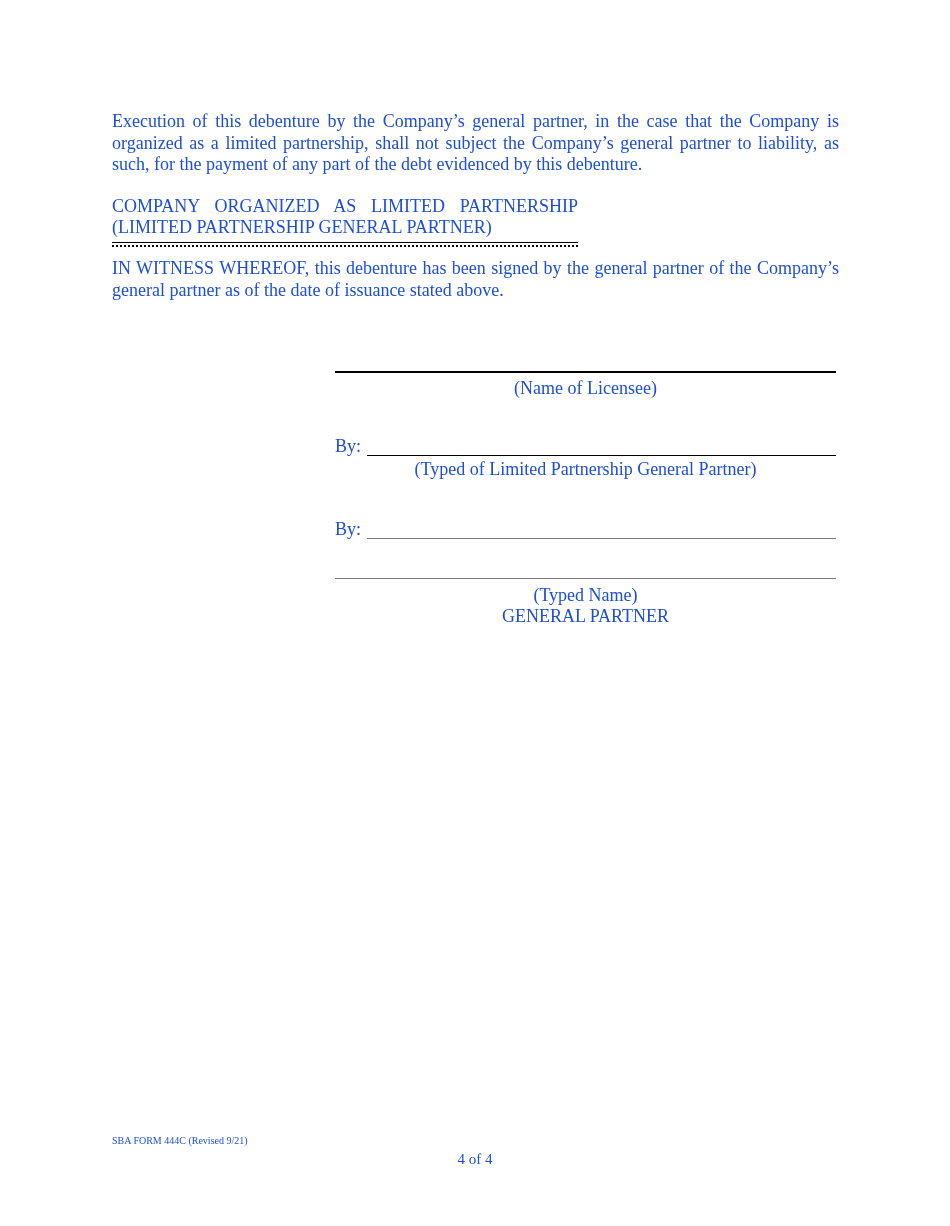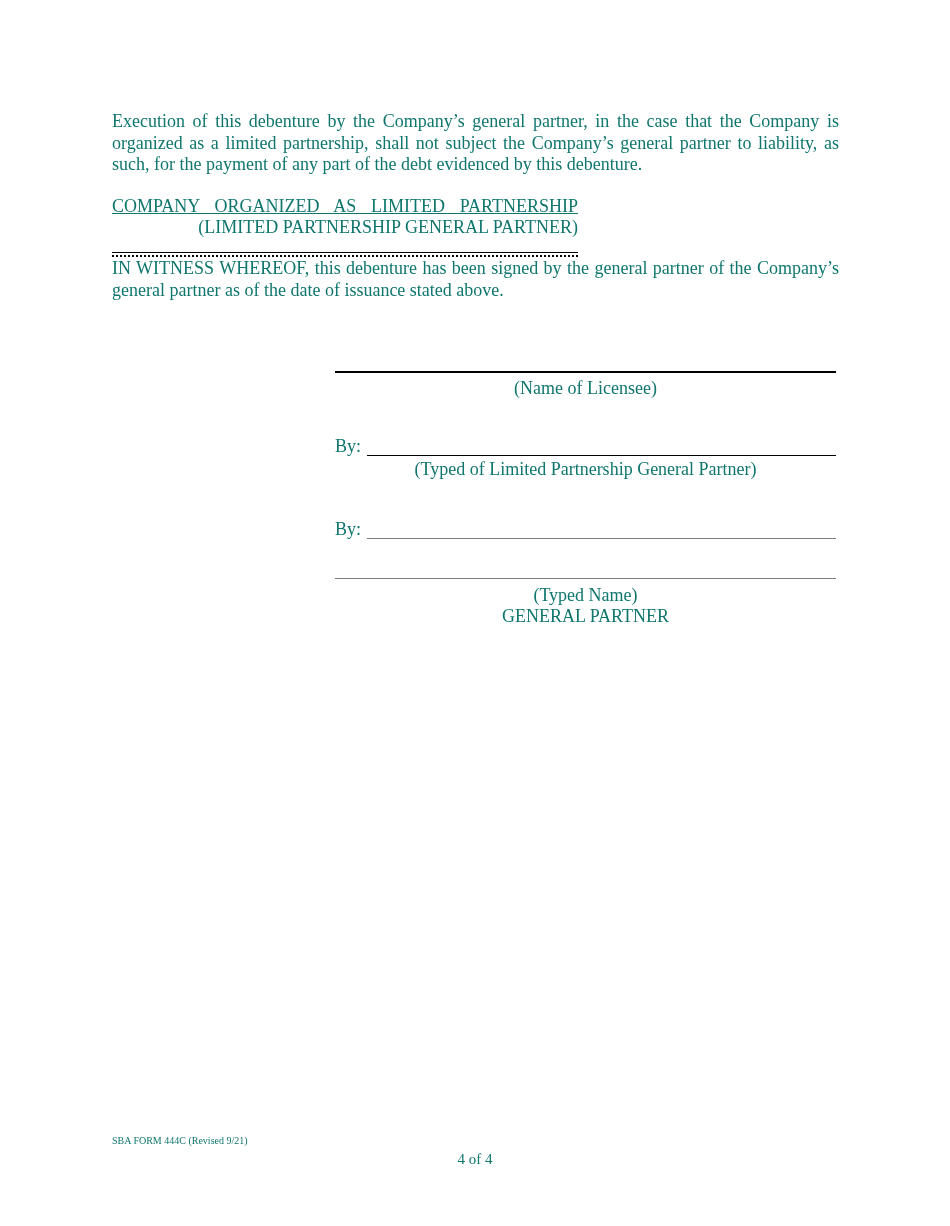--- a/index.html
+++ b/index.html
@@ -2,21 +2,21 @@
 <html><head>
   <meta charset="utf-8">
   <style>
     * { margin: 0; padding: 0; box-sizing: border-box; }
     html, body { background: #ffffff; }
     .page {
       position: relative;
       width: 950px;
       height: 1226px;
       background: #ffffff;
-      color: #0f766e;
+      color: #1d4ed8;
       font-family: "Liberation Serif", serif;
       font-size: 18px;
       overflow: hidden;
     }
     .para {
       position: absolute;
       left: 112px;
       width: 727px;
       text-align: justify;
       line-height: 21.6px;
@@ -28,26 +28,24 @@
       position: absolute;
       left: 112px;
       top: 196px;
       width: 466px;
       line-height: 21px;
     }
     .heading-line-1 {
       text-align: justify;
       text-align-last: justify;
       white-space: nowrap;
-      text-decoration: underline;
     }
     .heading-line-2 {
       border-bottom: 1.5px solid #000000;
-      padding-bottom: 14px;
-      text-align: right;
+      padding-bottom: 4px;
     }
     .heading-dotted-rule {
       margin-top: 2px;
       height: 0;
       border-top: 2px dotted #000000;
     }
 
     .sig-line {
       position: absolute;
       left: 335px;

